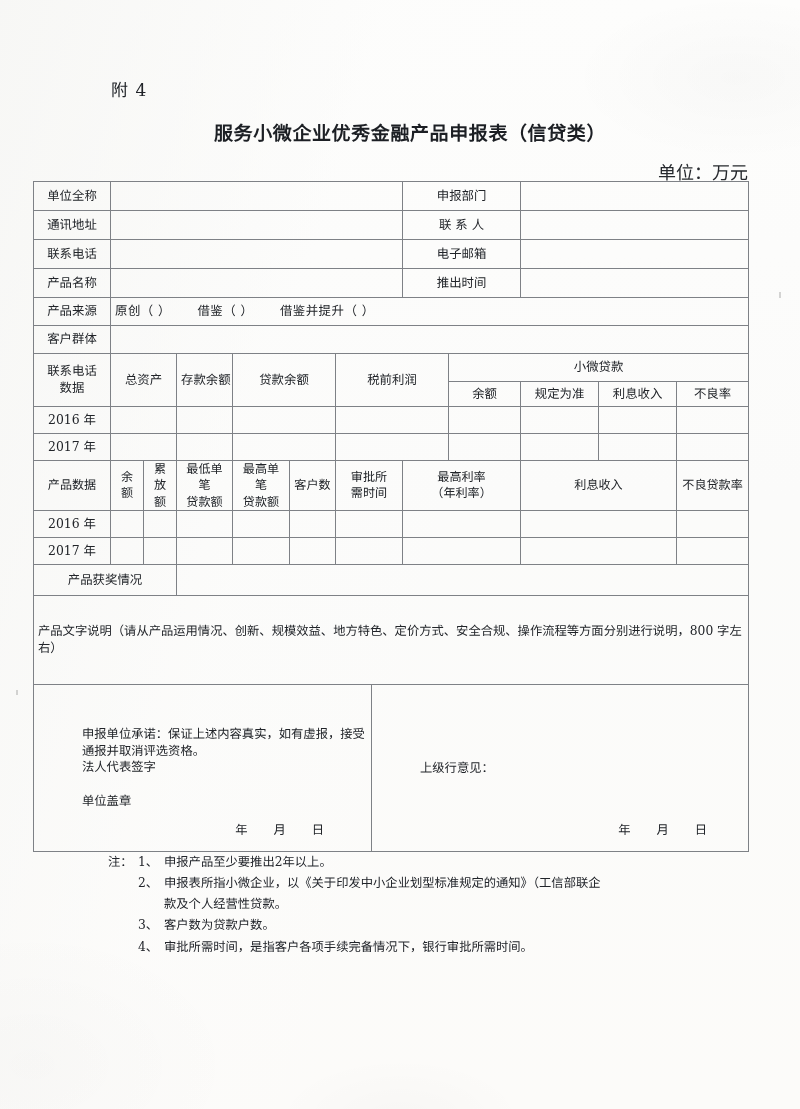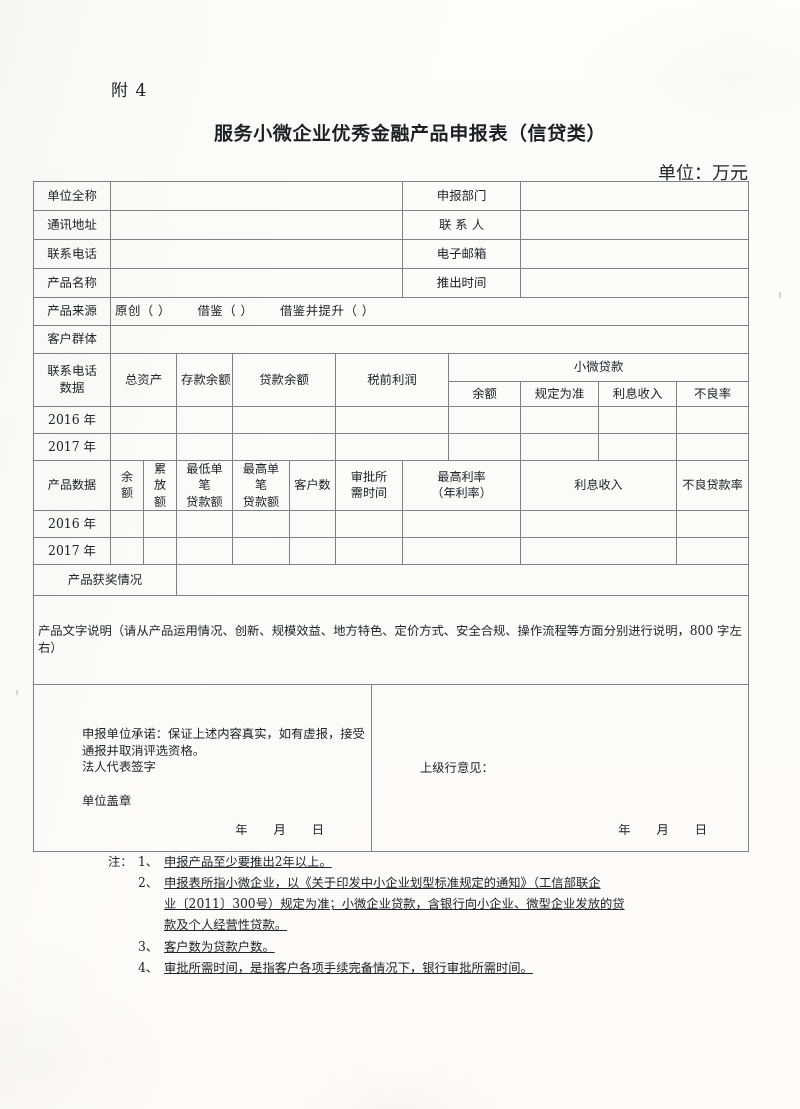--- a/index.html
+++ b/index.html
@@ -178,21 +178,21 @@
   .note-lead {
     width: 30px;
     flex: 0 0 30px;
     white-space: nowrap;
   }
   .note-num {
     width: 26px;
     flex: 0 0 26px;
     white-space: nowrap;
   }
-  .note-text { flex: 1; text-decoration: underline; }
+  .note-text { flex: 1; }
   .note-indent { padding-left: 30px; }
 </style>
 </head>
 <body>
 
 <div class="page"></div>
 <div class="scan-noise"></div>
 <div class="edge-mark" style="left:779px; top:292px; width:2px; height:6px;"></div>
 <div class="edge-mark" style="left:16px; top:690px; width:2px; height:5px;"></div>
 
@@ -398,21 +398,20 @@
     <div class="note-row">
       <span class="note-lead">注：</span>
       <span class="note-num">1、</span>
       <span class="note-text">申报产品至少要推出2年以上。</span>
     </div>
 
     <div class="note-row note-indent">
       <span class="note-num">2、</span>
       <span class="note-text">
         <span class="stack-span">申报表所指小微企业，以《关于印发中小企业划型标准规定的通知》（工信部联企</span>
-        <span class="stack-span">业〔2011〕300号）规定为准；小微企业贷款，含银行向小企业、微型企业发放的贷</span>
         <span class="stack-span">款及个人经营性贷款。</span>
       </span>
     </div>
 
     <div class="note-row note-indent">
       <span class="note-num">3、</span>
       <span class="note-text">客户数为贷款户数。</span>
     </div>
 
     <div class="note-row note-indent">

